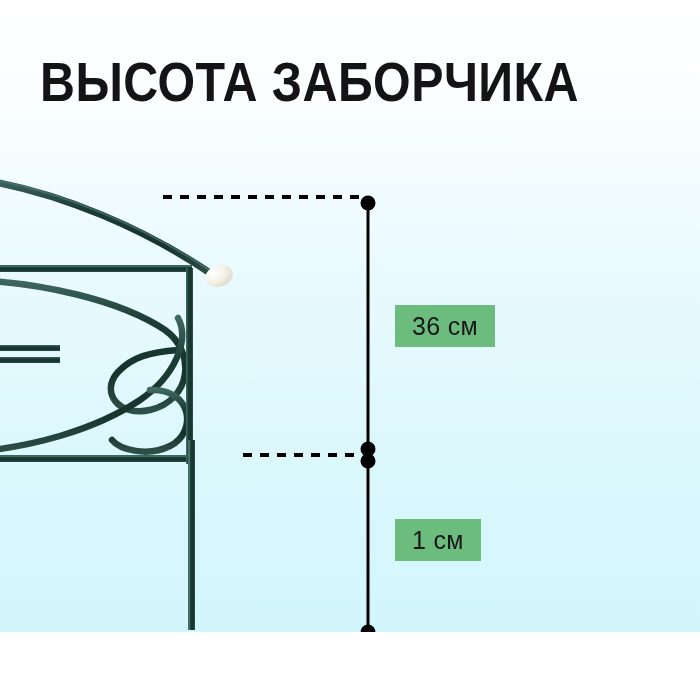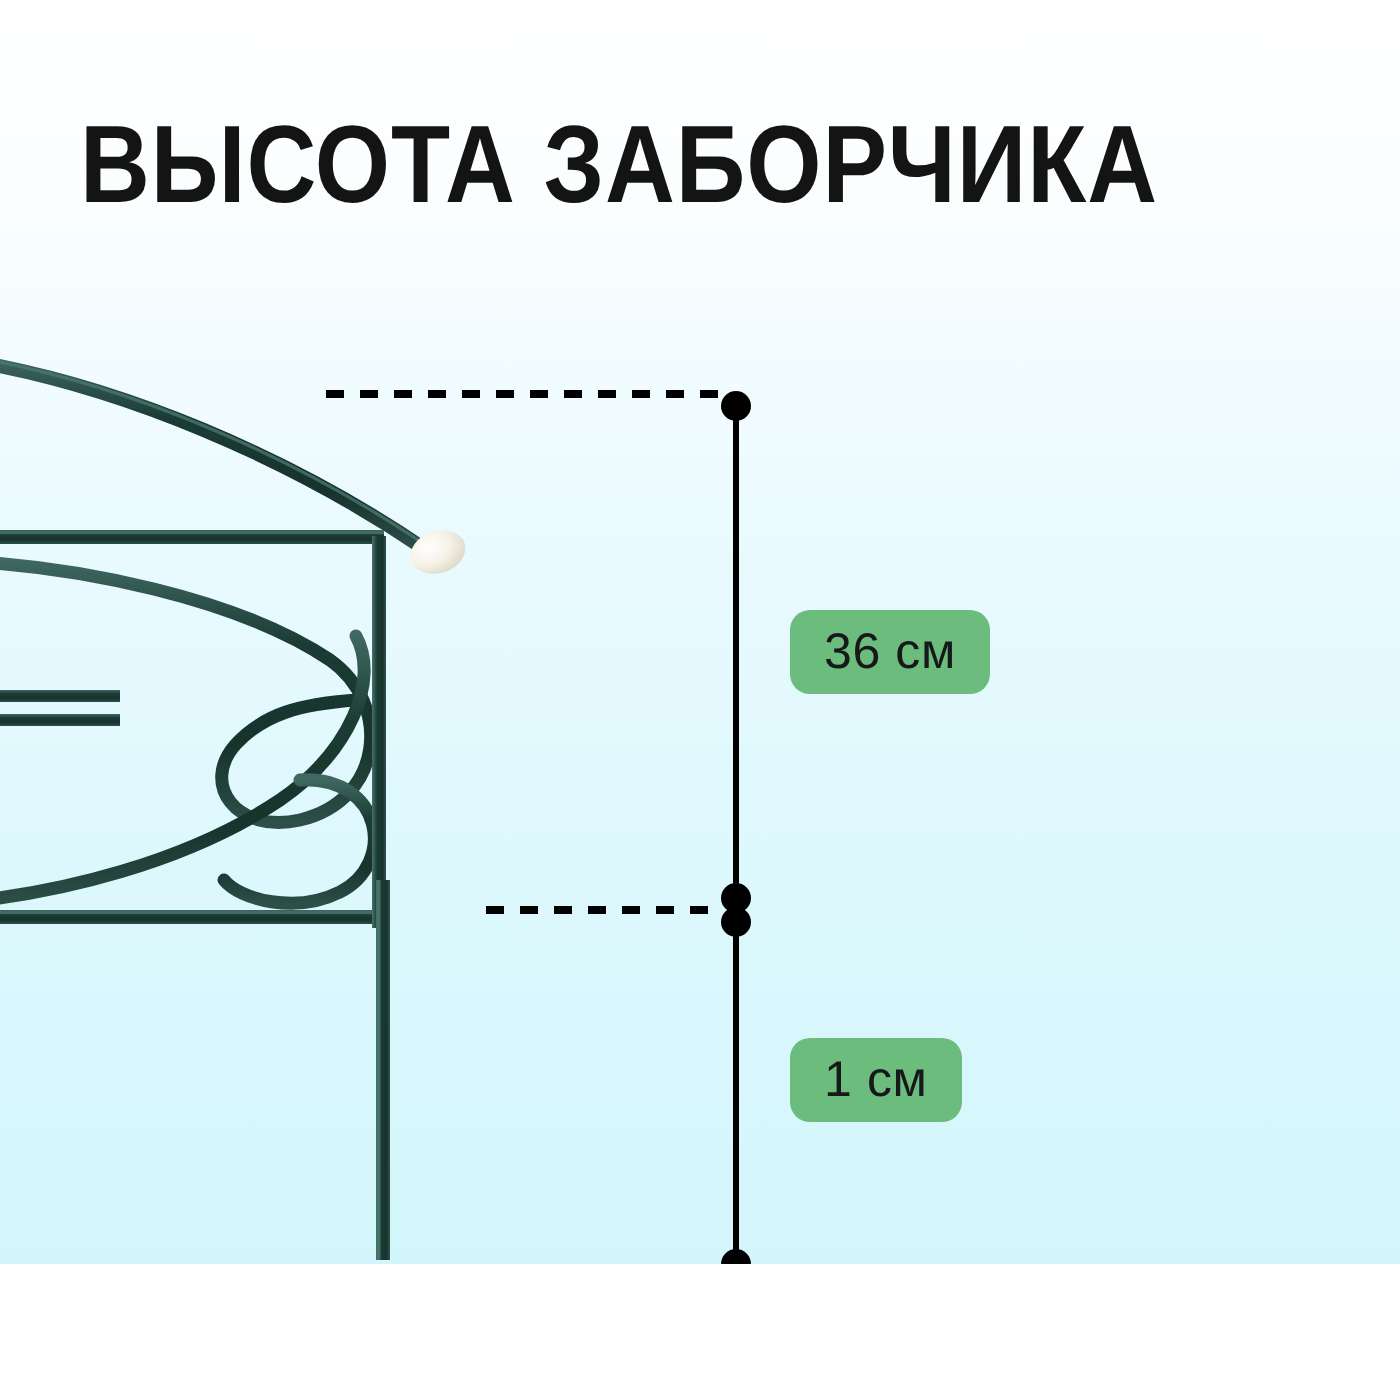--- a/index.html
+++ b/index.html
@@ -54,21 +54,21 @@
   }
 
   
   .badge {
     position: absolute;
     display: flex;
     align-items: center;
     justify-content: center;
     height: 42px;
     padding: 0 17px;
-    border-radius: 10px;
+    border-radius: 0;
     background: #6cbd7d;
     color: #16181a;
     font-size: 25px;
     line-height: 1;
     font-weight: 400;
     letter-spacing: 0.3px;
     white-space: nowrap;
   }
   #badge-top { left: 395px; top: 305px; }
   #badge-bottom { left: 395px; top: 519px; }

